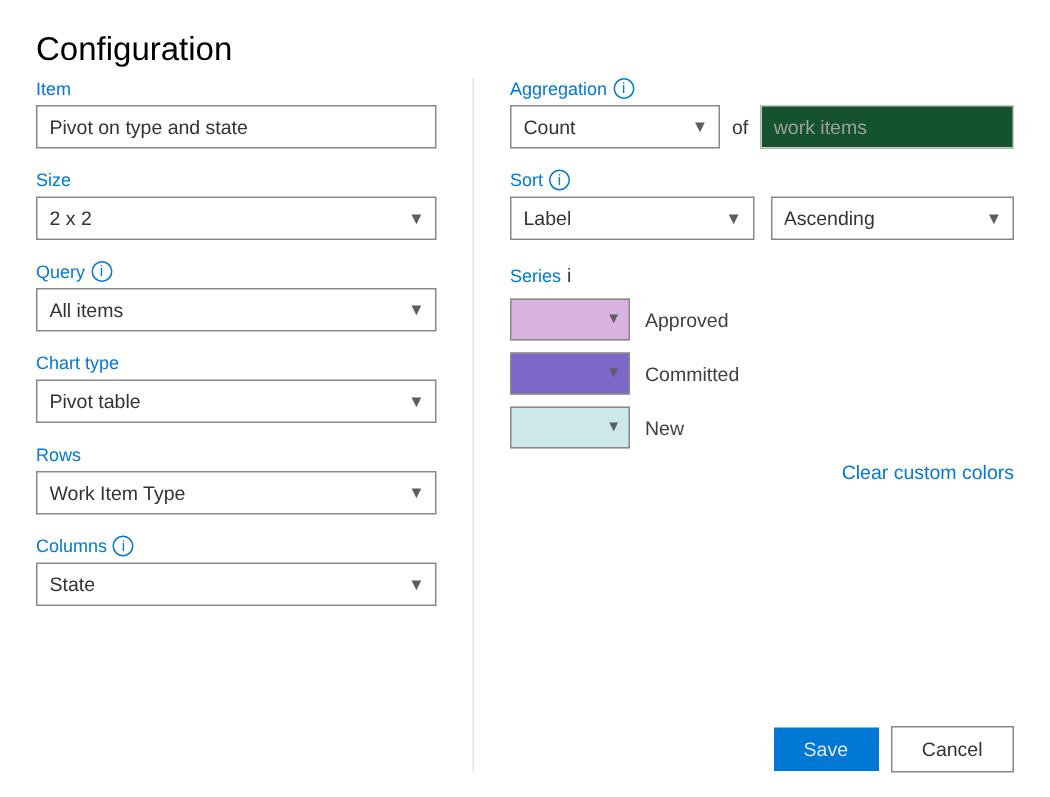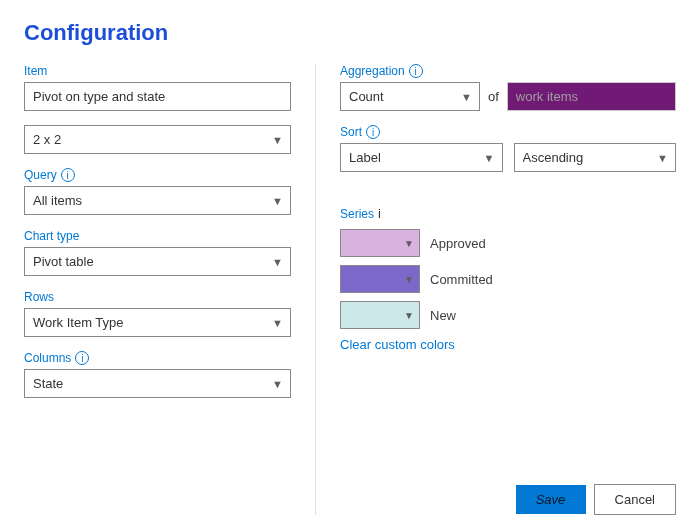--- a/index.html
+++ b/index.html
@@ -13,23 +13,23 @@
       overflow: hidden;
     }
     .page {
       display: flex;
       flex-direction: column;
       height: 531px;
       padding: 20px 24px 16px 24px;
     }
     h1 {
       font-size: 22px;
-      font-weight: 700;
-      color: #1d4ed8;
-      margin-bottom: 18px;
+      font-weight: 400;
+      color: #000000;
+      margin-bottom: 6px;
     }
     .main-content {
       display: flex;
       flex: 1;
       gap: 24px;
     }
     .left-col {
       width: 292px;
       flex-shrink: 0;
       display: flex;
@@ -105,32 +105,33 @@
     .of-label {
       font-size: 13px;
       color: #333;
       white-space: nowrap;
     }
     .disabled-input {
       border: 1px solid #c8c8c8;
       padding: 6px 8px;
       font-size: 13px;
       color: #a19f9d;
-      background: #701a75;
+      background: #14532d;
       flex: 1;
     }
     .sort-row {
       display: flex;
       gap: 11px;
     }
     .sort-row .select-wrapper {
       flex: 1;
     }
     .series-section {
-      margin-top: 20px;
+      margin-top: 2px;
+      text-align: right;
     }
     .series-header {
       display: flex;
       align-items: center;
       gap: 4px;
       margin-bottom: 8px;
     }
     .series-label {
       font-size: 12px;
       color: #0078d4;
@@ -175,27 +176,26 @@
     .footer {
       display: flex;
       justify-content: flex-end;
       align-items: center;
       gap: 8px;
       margin-top: auto;
       padding-top: 16px;
     }
     .btn-save {
       background: #0078d4;
-      color: #0f172a;
+      color: #e5e5e5;
       border: none;
       padding: 7px 20px;
       font-size: 13px;
       cursor: pointer;
       min-width: 70px;
-      font-style: italic;
     }
     .btn-cancel {
       background: #fff;
       color: #333;
       border: 1px solid #8a8886;
       padding: 7px 20px;
       font-size: 13px;
       cursor: pointer;
       min-width: 70px;
     }
@@ -218,20 +218,21 @@
   <div class="main-content">
 
     <div class="left-col">
 
       <div class="field-group">
         <label class="field-label">Item</label>
         <input class="text-input" type="text" value="Pivot on type and state" style="">
       </div>
 
       <div class="field-group">
+        <label class="field-label">Size</label>
         <div class="select-wrapper">
           <select class="select-box">
             <option>2 x 2</option>
             <option>1 x 1</option>
             <option>3 x 3</option>
           </select>
           <span class="chevron-down">▼</span>
         </div>
       </div>
 

